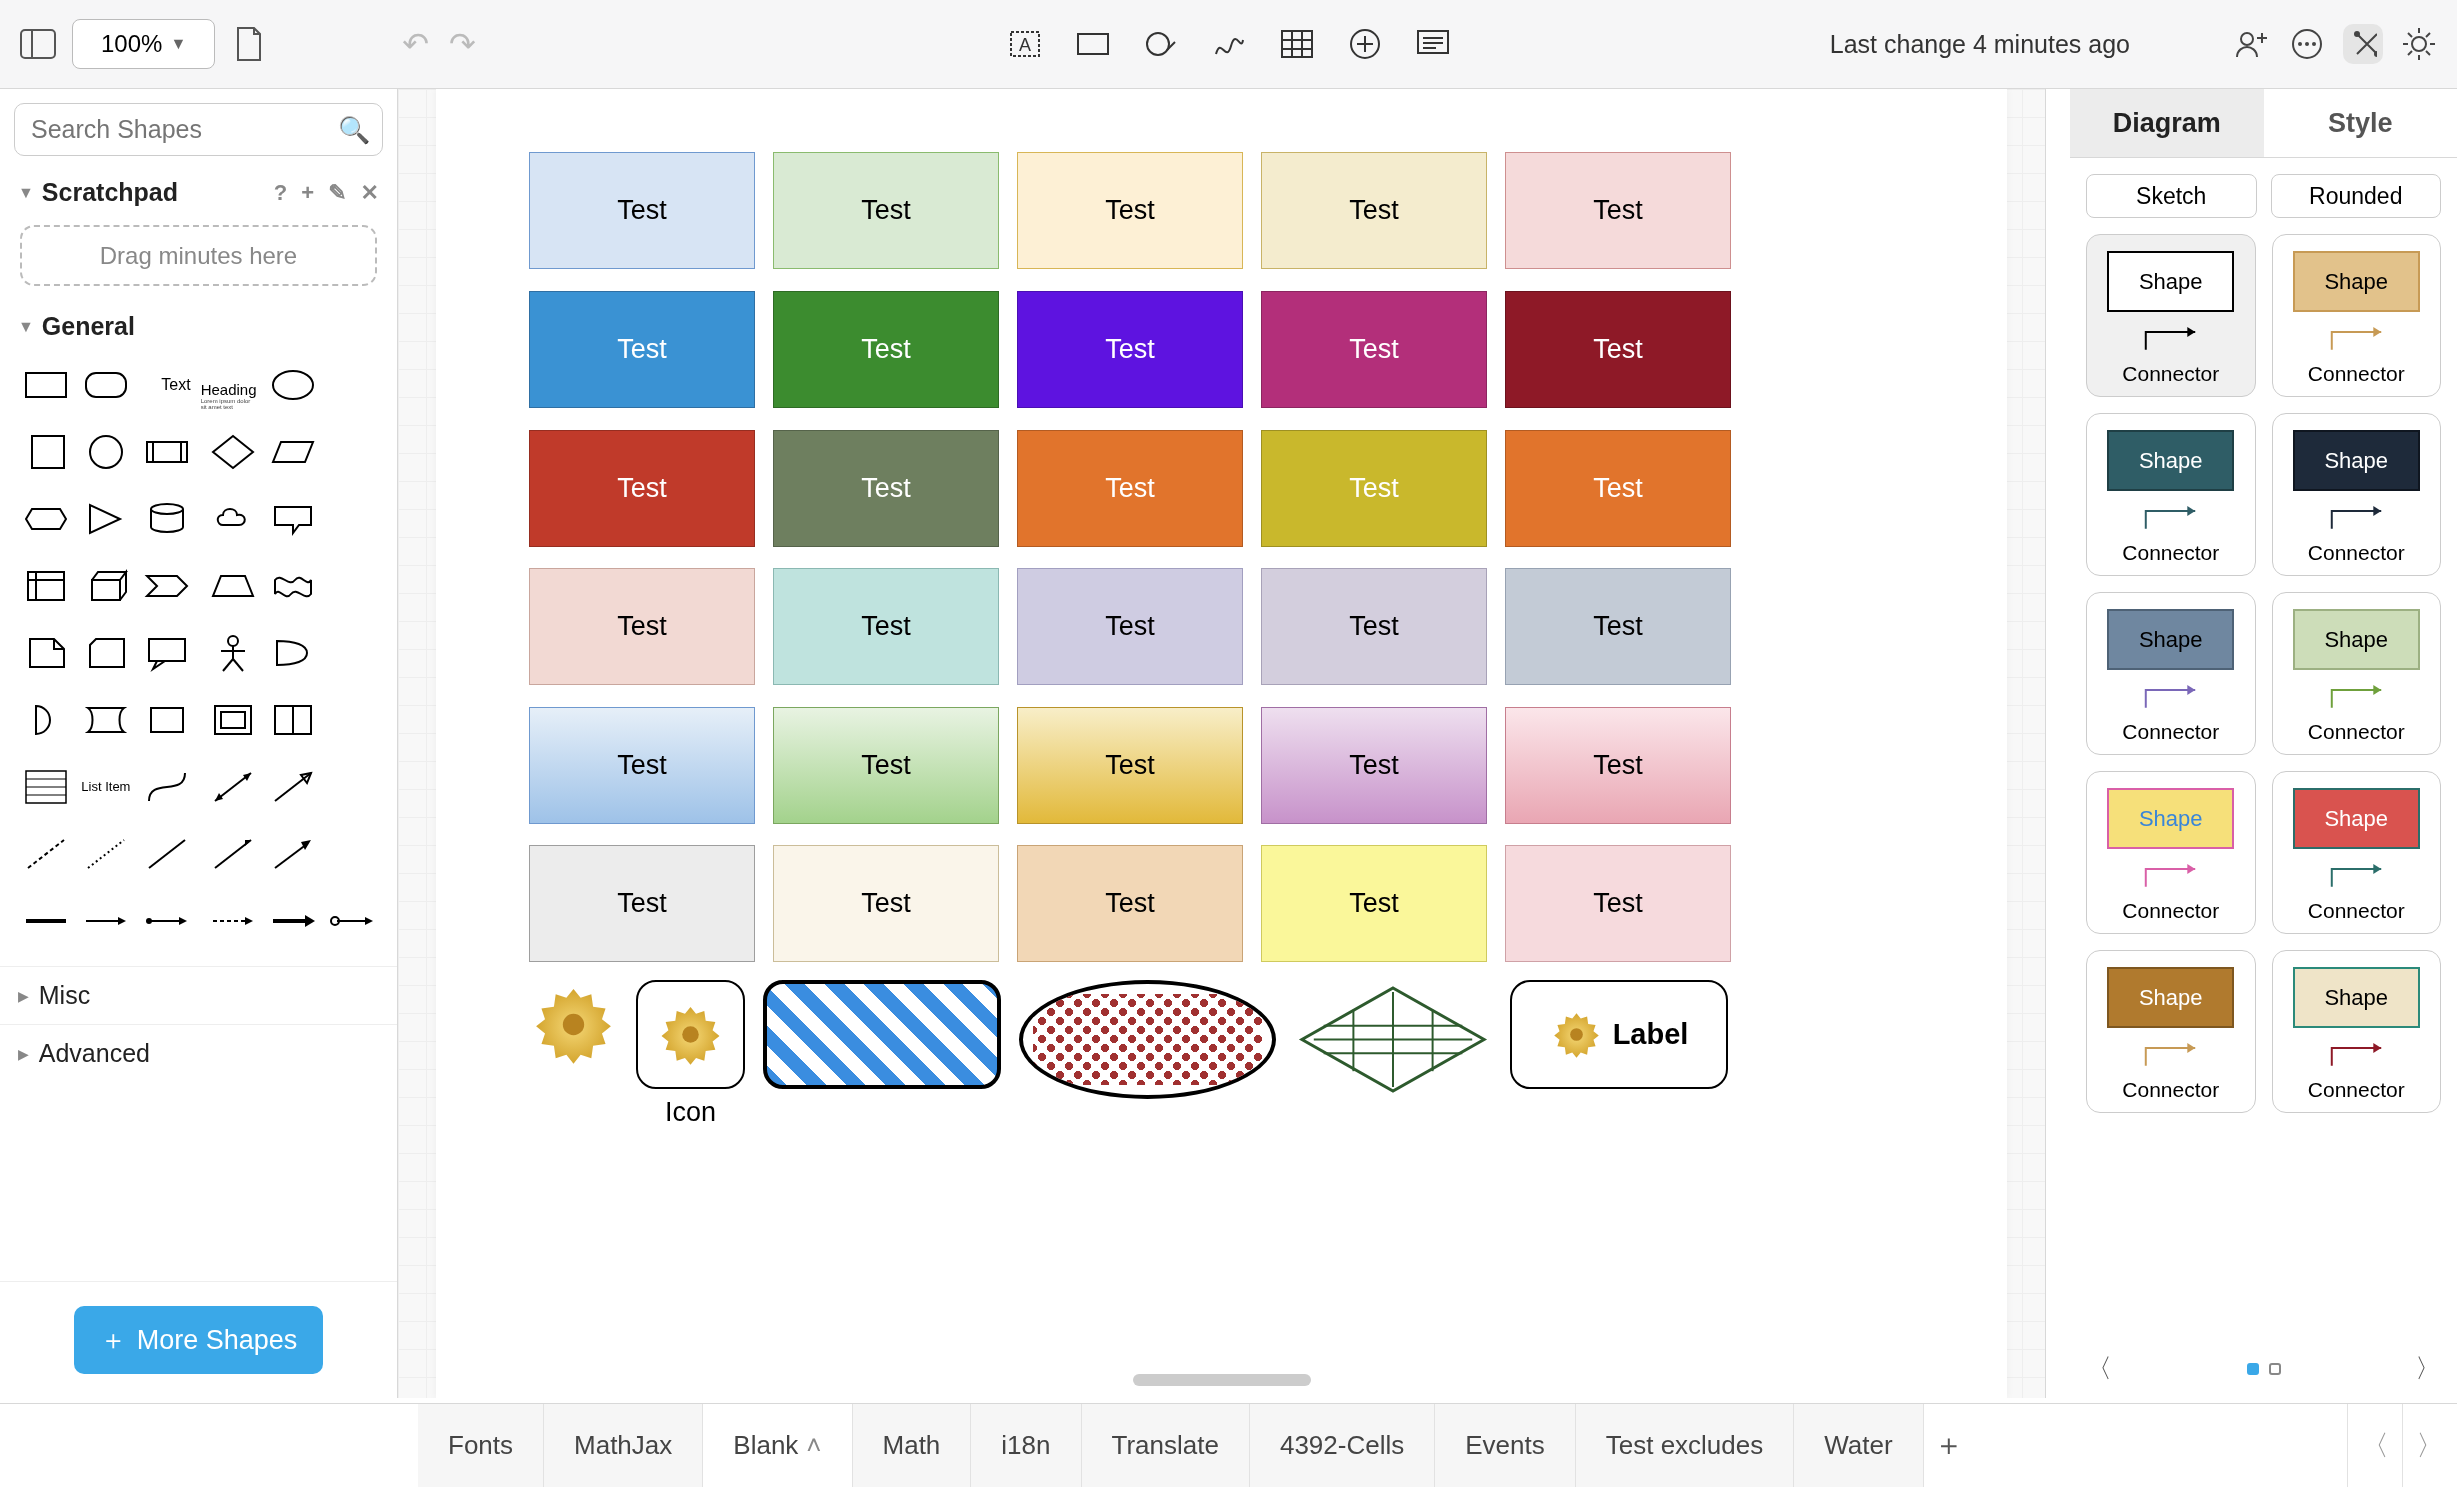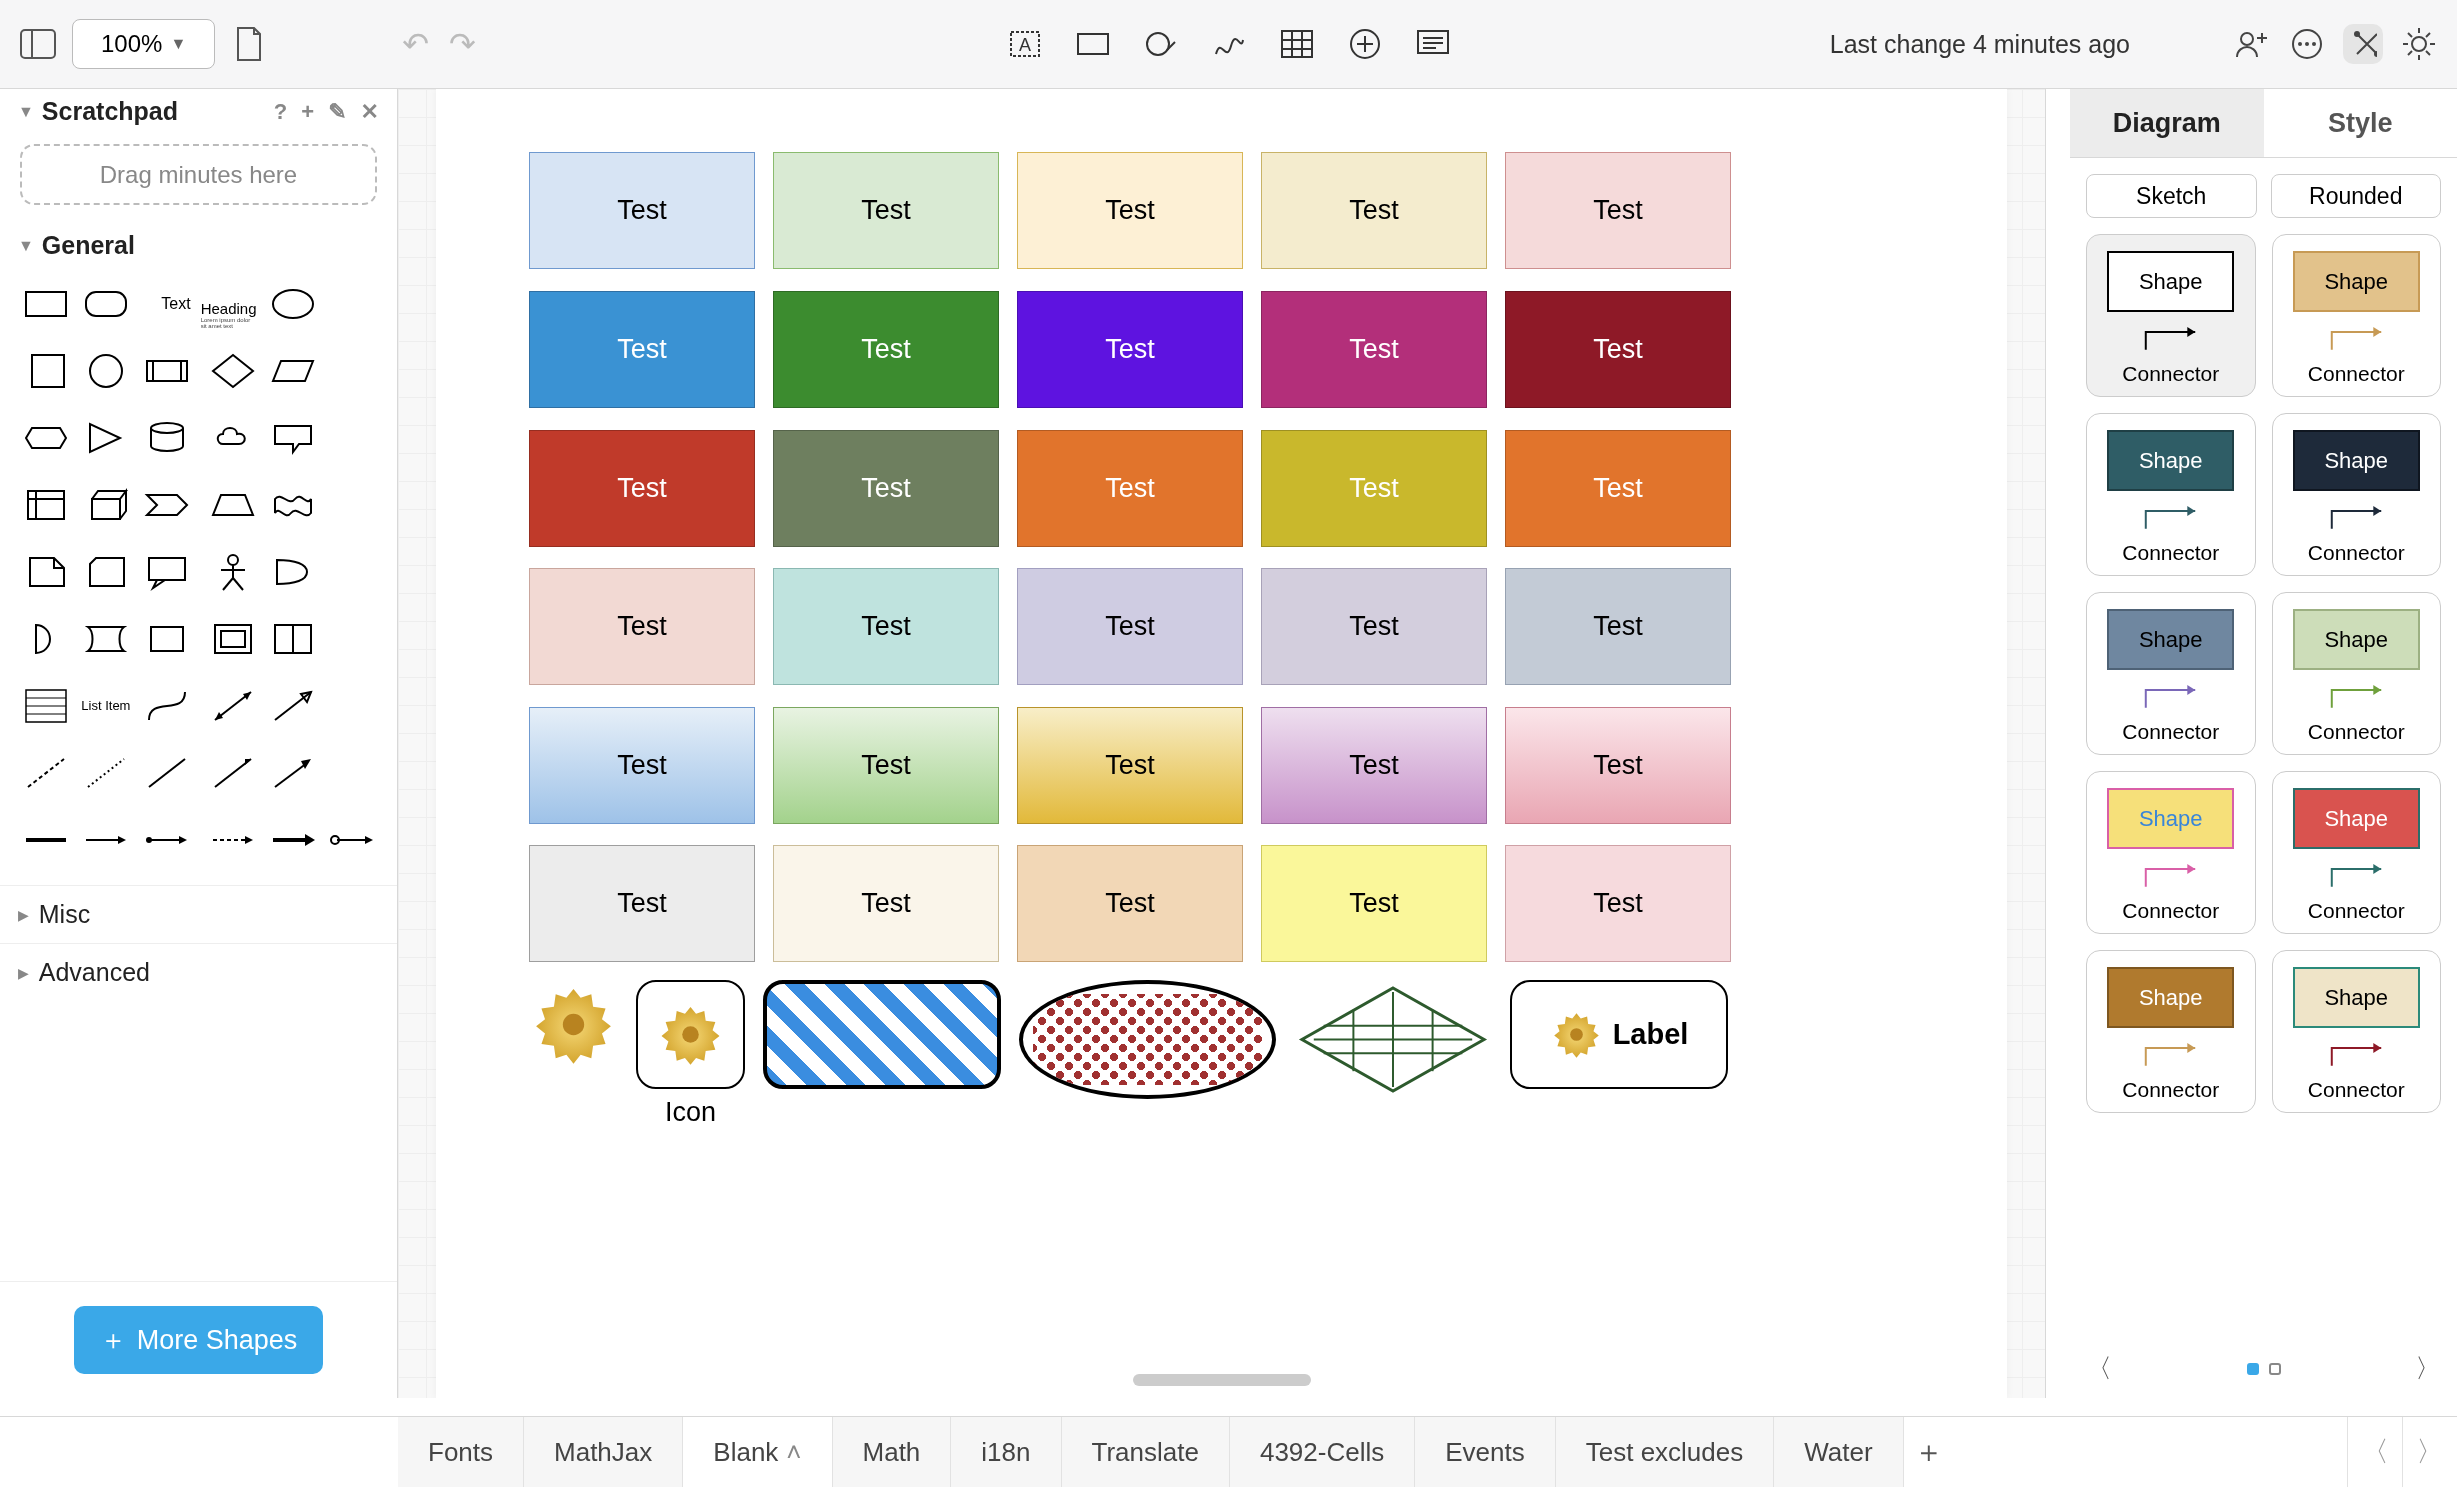--- a/index.html
+++ b/index.html
@@ -72,21 +72,21 @@
 .style-shape { width:127px; height:61px; border:2px solid; display:flex; align-items:center; justify-content:center; font-size:22px;}
 .style-conn { width:89px; height:34px; position:relative;}
 .style-conn svg { width:100%; height:100%;}
 .style-conn-lbl { font-size:21px;}
 .rp-pager { margin-top:auto; height:59px; display:flex; align-items:center; justify-content:space-between; padding:0 16px; color:#555; font-size:26px;}
 .rp-dots { display:flex; gap:10px;}
 .rp-dot { width:12px; height:12px; border:2px solid #888; border-radius:3px;}
 .rp-dot.on { background:#3aa8e8; border-color:#3aa8e8;}
 
 
-.bottom-bar { position:absolute; bottom:0; left:0; right:0; height:71px; border-top:1px solid #d8d8d8; background:#fff; display:flex; align-items:stretch;}
+.bottom-bar { position:absolute; bottom:0; left:0; right:0; height:84px; border-top:1px solid #d8d8d8; background:#fff; display:flex; align-items:stretch;padding-left:20px;}
 .btab-scroll { display:flex; margin-left:398px; overflow:hidden;}
 .btab { padding:0 30px; display:flex; align-items:center; font-size:26px; color:#444; border-right:1px solid #e2e2e2;}
 .btab.active { background:#fff; font-weight:500;}
 .btab:not(.active){ background:#f6f6f6;}
 .btab-arrow { width:55px; display:flex; align-items:center; justify-content:center; color:#999; font-size:28px; border-left:1px solid #e2e2e2;}
 .btab-add { font-size:30px; color:#555; padding:0 10px; display:flex; align-items:center;}
 
 .gradient-top-down { background: linear-gradient(180deg, var(--c1), var(--c2)); }
 </style>
 </head>
@@ -200,20 +200,24 @@
             <line x1="25" y1="25" x2="29" y2="29"></line>
             <line x1="25" y1="11" x2="29" y2="7"></line>
             <line x1="7" y1="29" x2="11" y2="25"></line>
           </g>
         </svg>
       </div>
   </div>
 </div>
 
 <div class="left-panel">
+  <div class="search-wrap search-rel">
+    <input class="search-box" placeholder="Search Shapes" style="">
+    <span class="search-ic">🔍</span>
+  </div>
 
   <div class="section-hdr">
     <span class="tri">▼</span>
     <span>Scratchpad</span>
     <div class="scratch-tools">
       <span>?</span>
       <span>+</span>
       <span>✎</span>
       <span>✕</span>
     </div>

